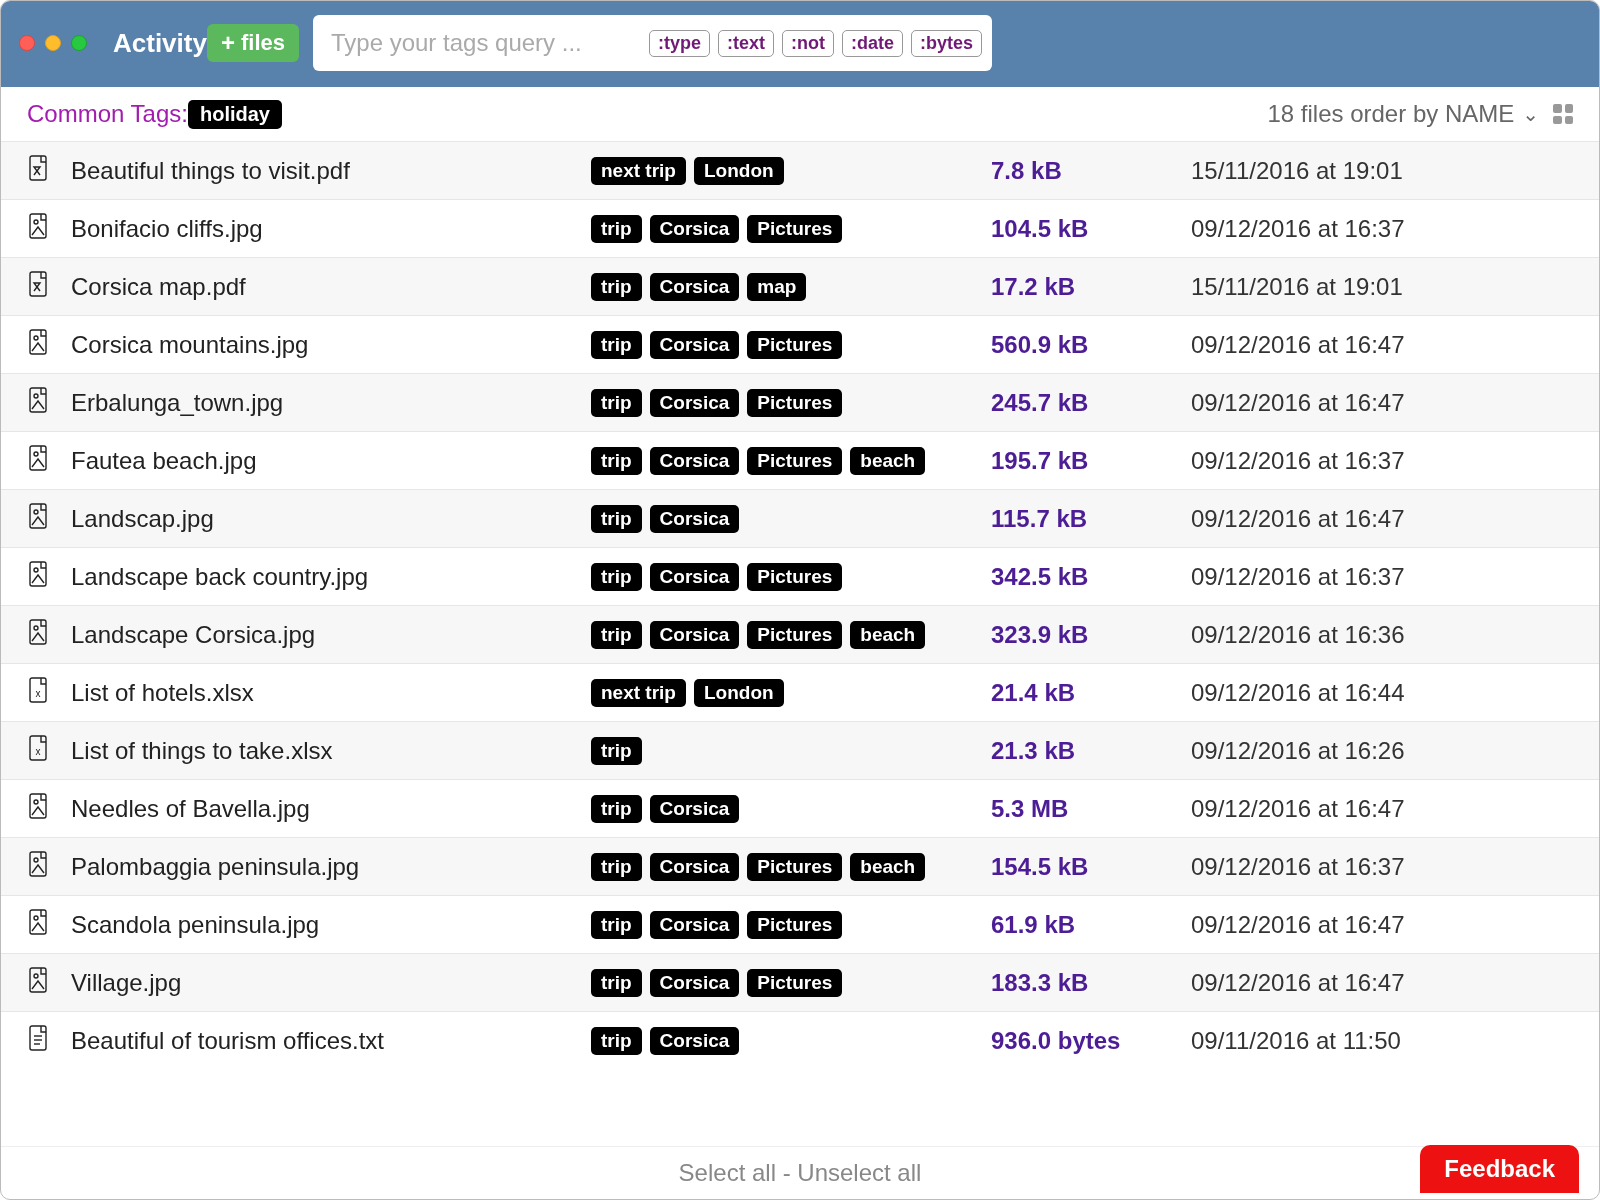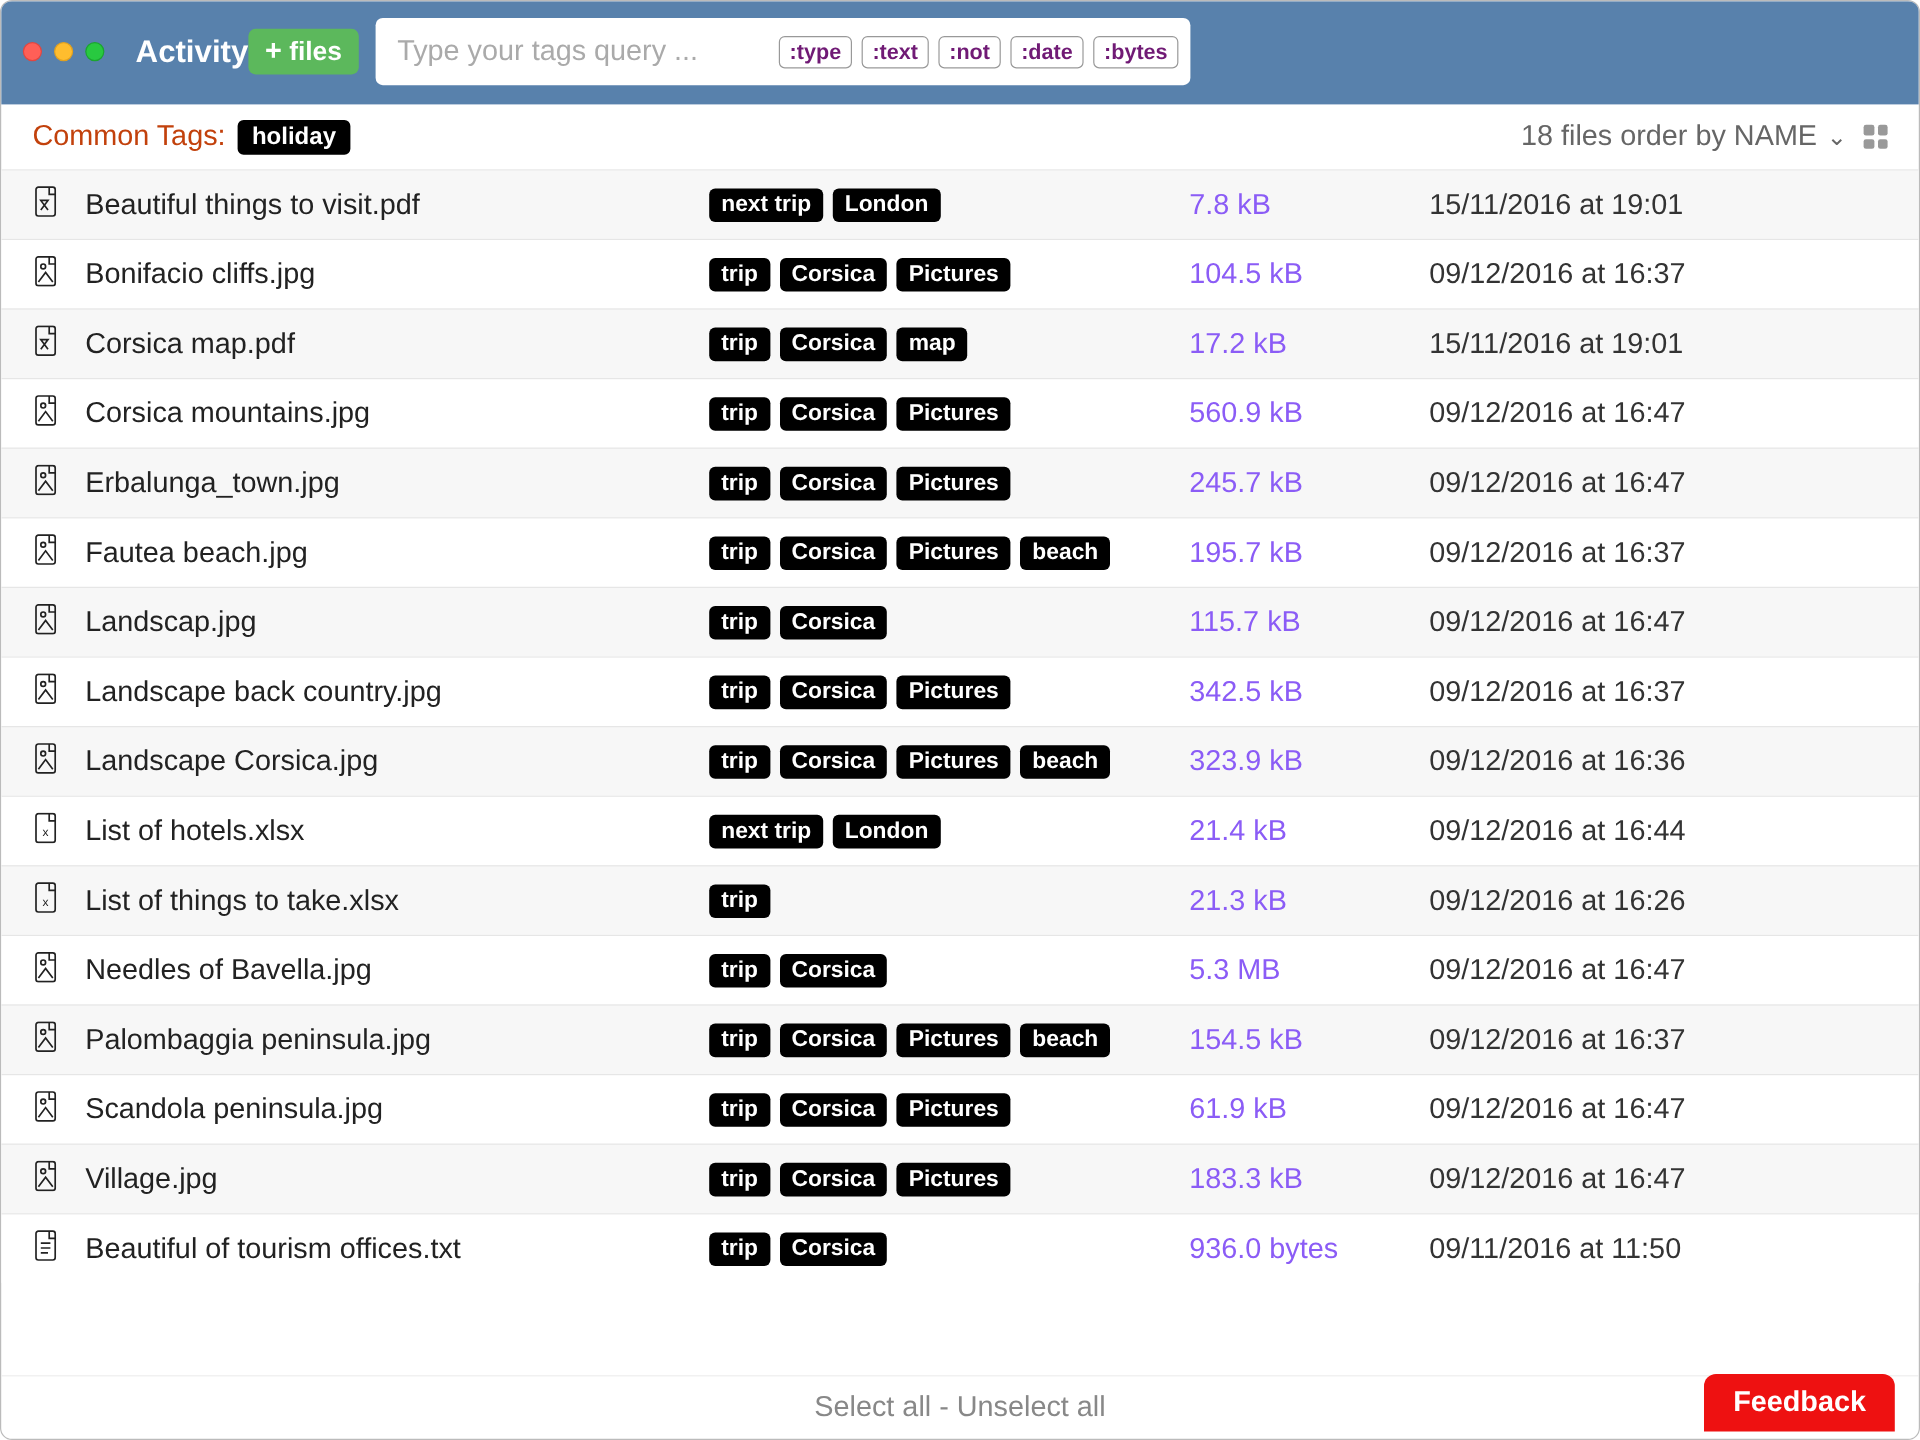--- a/index.html
+++ b/index.html
@@ -17,36 +17,36 @@
   .spacer { flex: 1; }
   .btn-addfiles { background: #5cb85c; color: #fff; border: none; border-radius: 6px; padding: 6px 14px; font-size: 22px; font-weight: 700; display: flex; align-items: center; gap: 6px; cursor: pointer; }
   .btn-addfiles .plus { font-weight: 900; font-size: 24px; line-height: 1; }
   .search-row { display: flex; align-items: center; background: #fff; border-radius: 6px; padding: 8px 10px; }
   .search-input { flex: 1; border: none; outline: none; font-size: 24px; padding: 6px 8px; color: #8b5cf6; }
   .search-input::placeholder { color: #aaa; }
   .hint-chips { display: flex; gap: 8px; }
   .hint-chip { border: 1.5px solid #999; color: #701a75; background: #fff; border-radius: 5px; padding: 2px 8px; font-size: 18px; font-weight: 600; cursor: pointer; }
   
   .sub-bar { display: flex; align-items: center; padding: 12px 26px; color: #888; font-size: 24px; }
-  .common-label { color: #c2410c; margin-right: 10px; }
+  .common-label { color: #a21caf; }
   .tag-chip { background: #000000; color: #fff; font-weight: 700; border-radius: 5px; padding: 3px 12px; font-size: 20px; display: inline-block; cursor: pointer; }
   .order-text { color: #666; font-size: 24px; display: flex; align-items: center; gap: 8px; cursor: pointer; }
   .chev-down { font-size: 20px; color: #666; }
   .grid-icon { width: 20px; height: 20px; display: inline-grid; grid-template-columns: 1fr 1fr; grid-template-rows: 1fr 1fr; gap: 3px; margin-left: 6px; }
   .grid-icon span { background: #999; border-radius: 2px; }
   
   .list-wrap { flex: 1; overflow-y: auto; position: relative; }
   .file-row { display: grid; grid-template-columns: 44px 520px 400px 200px 1fr; align-items: center; padding: 10px 26px; border-top: 1px solid #e6e6e6; font-size: 24px; min-height: 58px; cursor: pointer; }
   .file-row:nth-child(odd) { background: #f7f7f7; }
   .file-row:nth-child(even) { background: #ffffff; }
   .file-icon { font-size: 20px; color: #333; }
   .file-name { color: #222; white-space: nowrap; overflow: hidden; text-overflow: ellipsis; }
   .file-tags { display: flex; flex-wrap: wrap; gap: 8px; }
   .file-tags .tag-chip { font-size: 19px; padding: 3px 10px; }
-  .file-size { color: #8b5cf6; }
+  .file-size { color: #4c1d95; font-weight: bold; }
   .file-date { color: #333; }
   
   .list-wrap::-webkit-scrollbar { width: 14px; }
   .list-wrap::-webkit-scrollbar-thumb { background: #b8b8b8; border-radius: 7px; }
   .list-wrap::-webkit-scrollbar-track { background: #eee; }
   
   .footer { position: relative; padding: 12px 26px; display: flex; align-items: flex-start; justify-content: center; color: #888; font-size: 24px; border-top: 1px solid #eee; }
   .select-actions span { cursor: pointer; }
   .feedback-btn { position: absolute; right: 20px; bottom: 6px; background: #e11; color: #fff; font-weight: 700; font-size: 24px; border: none; border-radius: 10px 10px 0 0; padding: 10px 24px; cursor: pointer; }
   

